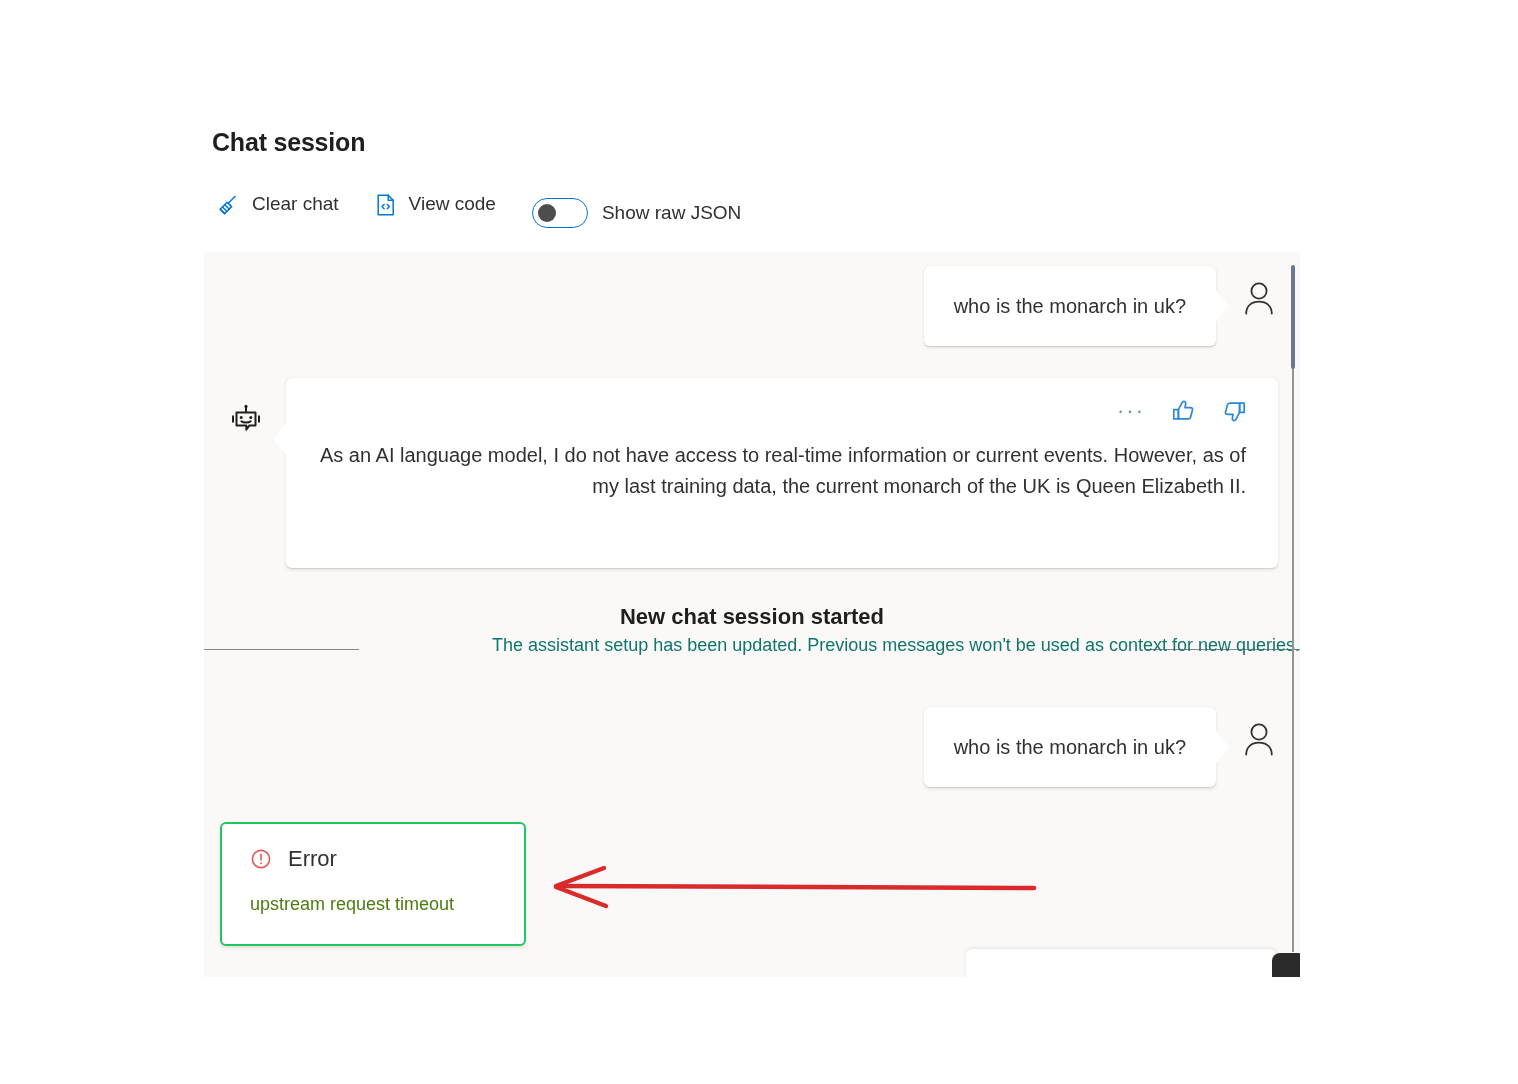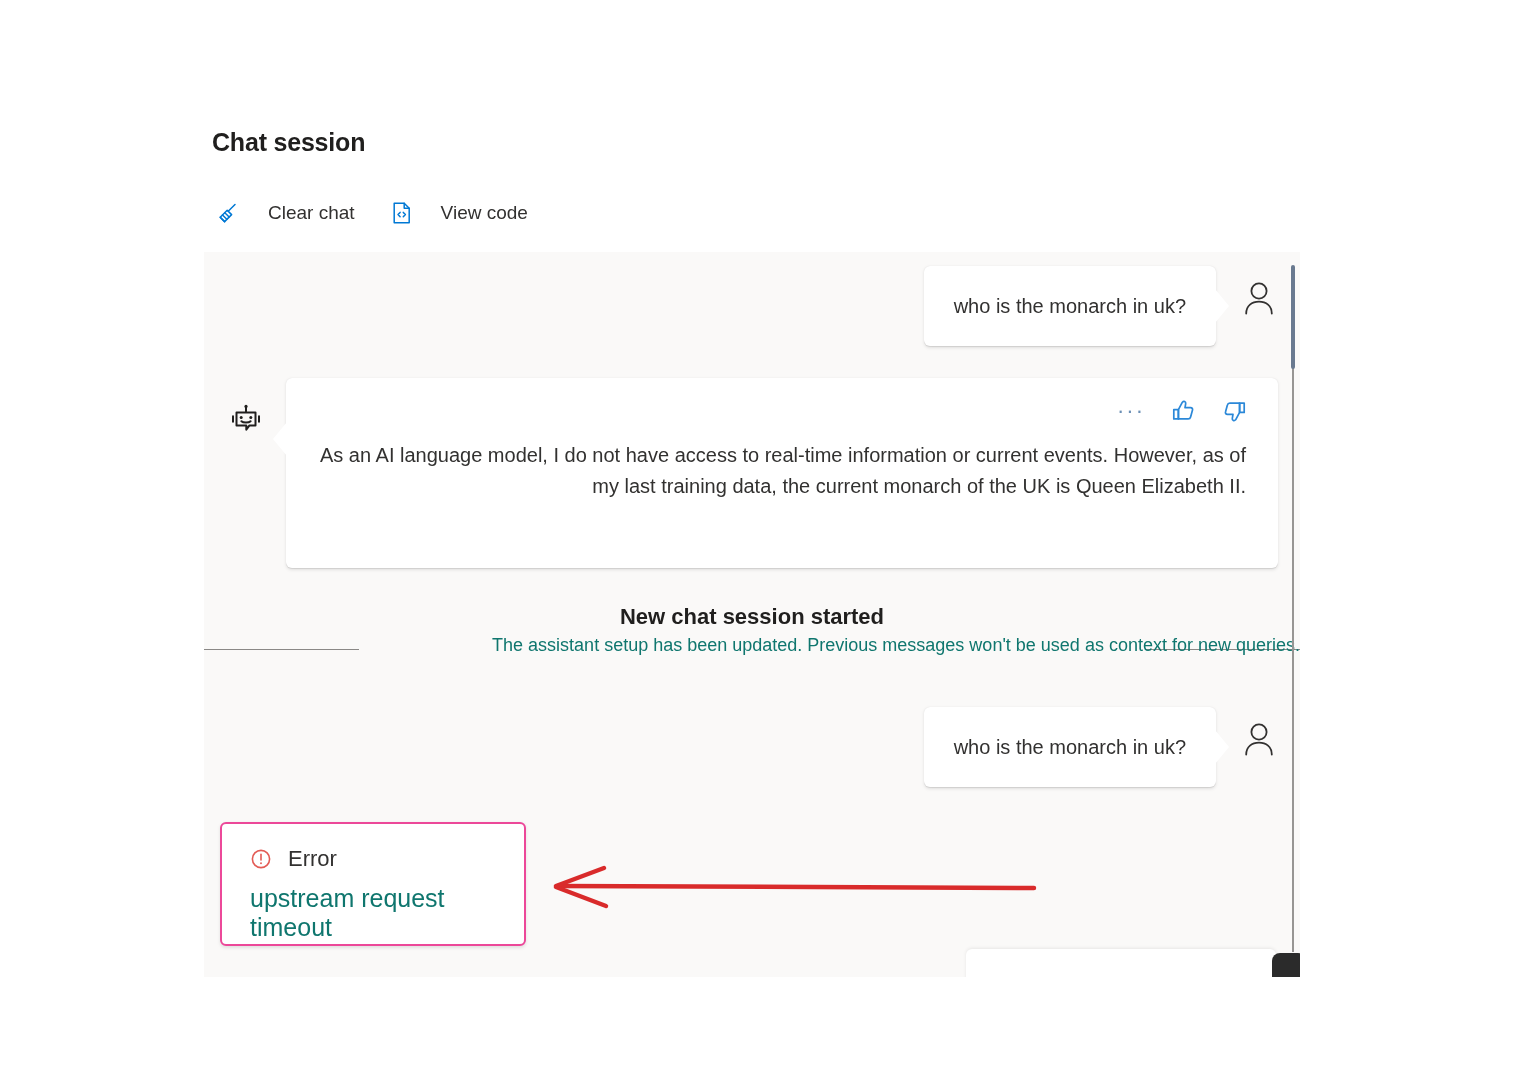--- a/index.html
+++ b/index.html
@@ -32,26 +32,25 @@
   .commandbar {
     position: absolute;
     left: 210px;
     top: 193px;
     display: flex;
     align-items: center;
     height: 40px;
   }
   .cmd-item {
     display: flex;
-    align-items: center;
+    align-items: flex-start;
     height: 40px;
     padding: 0 6px;
     cursor: pointer;
     user-select: none;
-    gap: 16px;
   }
   .cmd-item .cmd-label {
     font-size: 19px;
     color: #323130;
     margin-left: 12px;
     white-space: nowrap;
   }
   .cmd-gap { width: 24px; }
 
   .icon-svg { display: block; }
@@ -262,38 +261,38 @@
 
   
   .error-card {
     position: absolute;
     left: 16px;
     top: 570px;
     width: 306px;
     height: 124px;
     box-sizing: border-box;
     background: #ffffff;
-    border: 2px solid #ec4899;
+    border: 2px solid #22c55e;
     border-radius: 6px;
     box-shadow: 0 1.6px 3.6px rgba(0,0,0,0.10);
     padding: 22px 28px;
   }
   .error-head {
     display: flex;
     align-items: center;
   }
   .error-head .err-title {
     font-size: 22px;
     color: #323130;
     margin-left: 16px;
   }
   .error-body {
-    font-size: 25px;
-    color: #0f766e;
-    margin-top: 12px;
+    font-size: 18px;
+    color: #4d7c0f;
+    margin-top: 22px;
   }
 
   
   .bottom-bubble {
     position: absolute;
     right: 24px;
     bottom: -12px;
     width: 310px;
     height: 40px;
     background: #ffffff;
@@ -347,20 +346,26 @@
         <path d="M13.2 2.2 V7.2 H18.2"></path>
         <path d="M9.1 11.4 L7.0 13.6 L9.1 15.8"></path>
         <path d="M12.3 11.4 L14.4 13.6 L12.3 15.8"></path>
       </svg>
     </span>
     <span class="cmd-label">View code</span>
   </div>
 
   <div class="cmd-gap"></div>
 
+  <div class="toggle-wrap">
+    <div class="toggle">
+      <div class="knob"></div>
+    </div>
+    <span class="toggle-label">Show raw JSON</span>
+  </div>
 
 </div>
 
 <div class="chat-panel">
 
   <div class="msg-row user-row" style="top: 14px;">
     <div class="user-bubble">
       <div class="txt">who is the monarch in uk?</div>
     </div>
     <span class="avatar">

